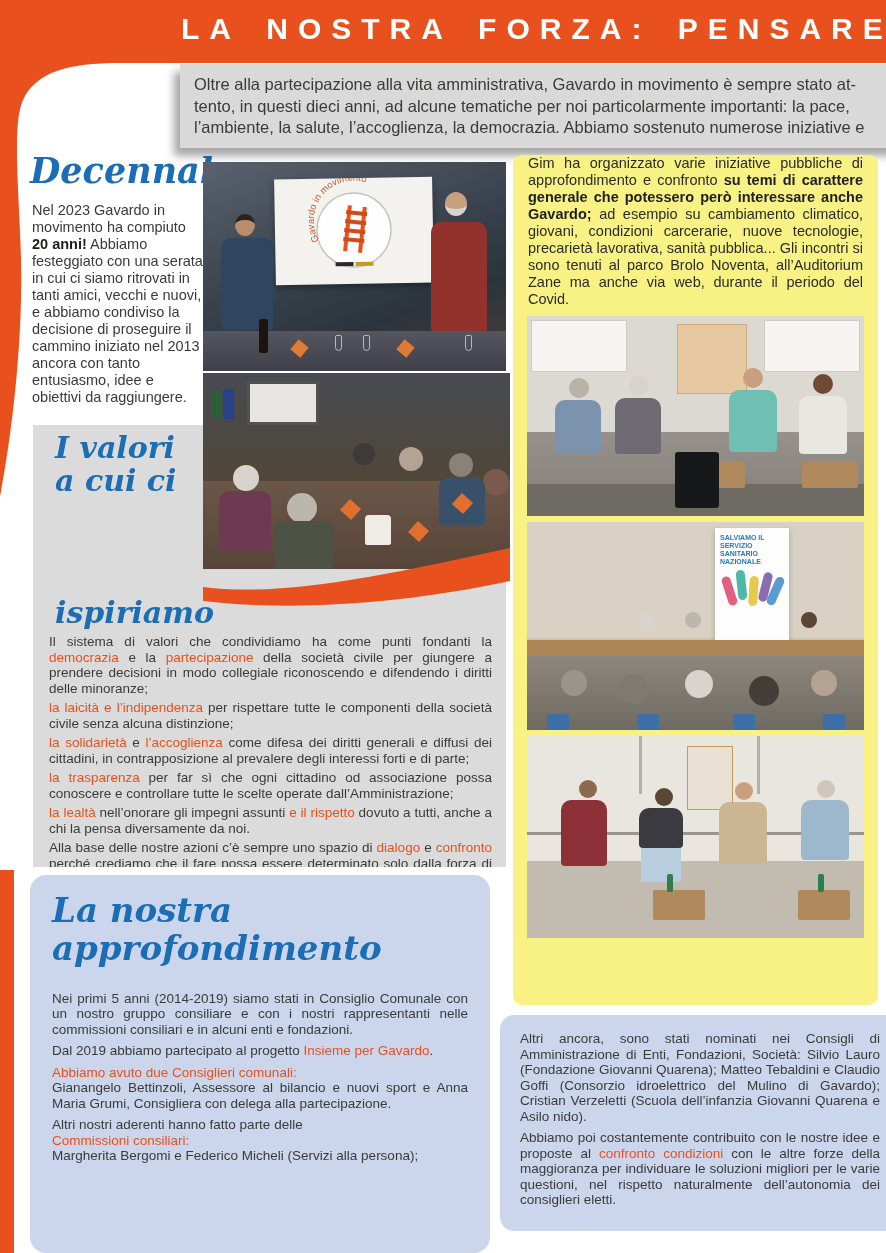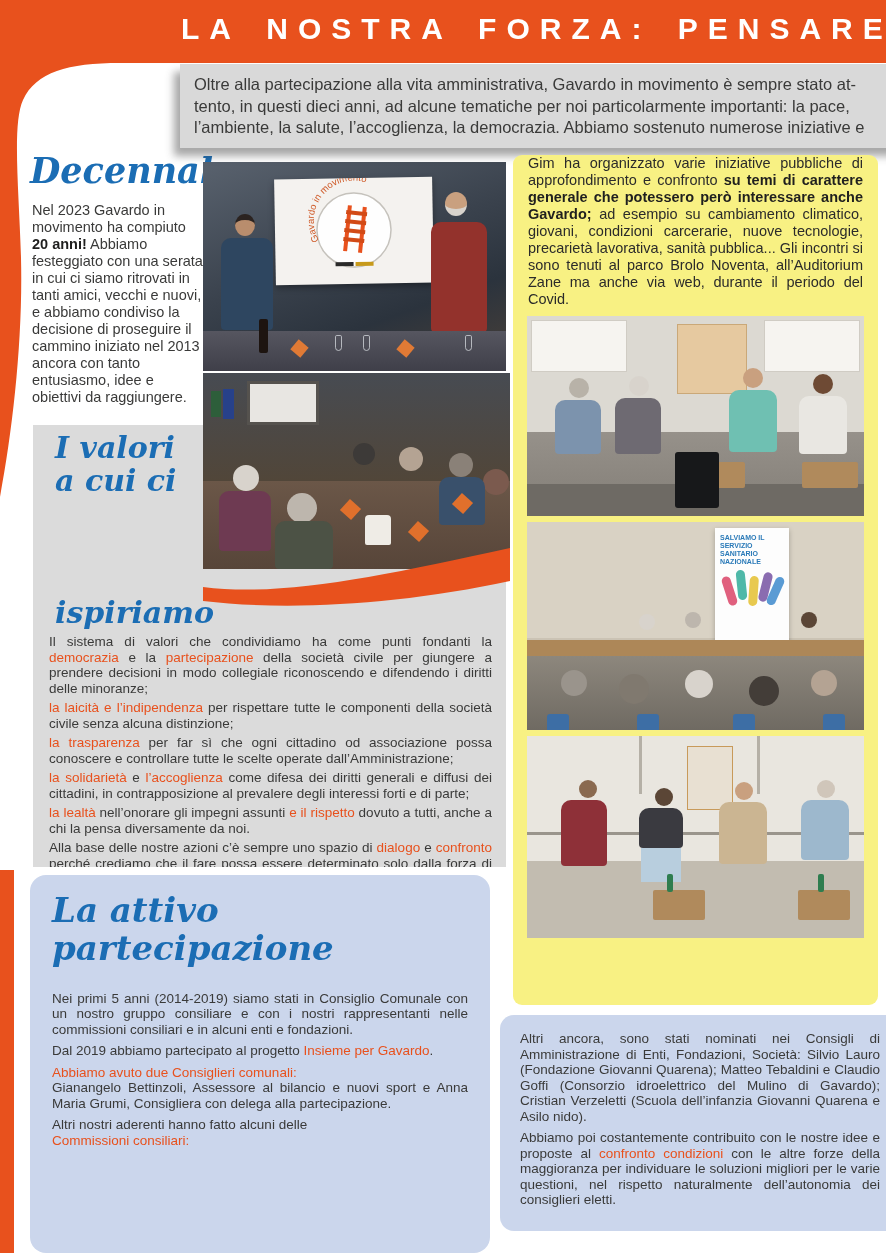--- a/index.html
+++ b/index.html
@@ -167,22 +167,22 @@
 
   <svg class="swoosh" viewBox="0 0 307 66">
     <path d="M0,42 C78,52 175,32 307,3 L307,36 C196,60 84,66 0,56 Z" fill="#E8511D"></path>
   </svg>
 
   <div class="valori">
     <div class="spacer"></div>
     <h2 class="script">I valori a cui ci ispiriamo</h2>
     <p><span>Il sistema di valori che condividiamo ha come punti fondanti la </span><span class="hl">democrazia</span><span> e la </span><span class="hl">partecipazione</span><span> della società civile per giungere a prendere decisioni in modo collegiale riconoscendo e difendendo i diritti delle minoranze;</span></p>
     <p><span class="hl">la laicità e l’indipendenza</span><span> per rispettare tutte le componenti della società civile senza alcuna distinzione;</span></p>
+    <p><span class="hl">la solidarietà</span><span> e </span><span class="hl">l’accoglienza</span><span> come difesa dei diritti generali e diffusi dei cittadini, in contrapposizione al prevalere degli interessi forti e di parte;</span></p>
     <p><span class="hl">la trasparenza</span><span> per far sì che ogni cittadino od associazione possa conoscere e controllare tutte le scelte operate dall’Amministrazione;</span></p>
-    <p><span class="hl">la solidarietà</span><span> e </span><span class="hl">l’accoglienza</span><span> come difesa dei diritti generali e diffusi dei cittadini, in contrapposizione al prevalere degli interessi forti e di parte;</span></p>
     <p><span class="hl">la lealtà</span><span> nell’onorare gli impegni assunti </span><span class="hl">e il rispetto</span><span> dovuto a tutti, anche a chi la pensa diversamente da noi.</span></p>
     <p><span>Alla base delle nostre azioni c’è sempre uno spazio di </span><span class="hl">dialogo</span><span> e </span><span class="hl">confronto</span><span> perché crediamo che il fare possa essere determinato solo dalla forza di più </span></p>
   </div>
 
   <div class="yellow">
     <p class="lead"><span>Gim ha organizzato varie iniziative pubbliche di approfondimento e confronto </span><span class="b">su temi di carattere generale che potessero però interessare anche Gavardo;</span><span> ad esempio su cambiamento climatico, giovani, condizioni carcerarie, nuove tecnologie, precarietà lavorativa, sanità pubblica... Gli incontri si sono tenuti al parco Brolo Noventa, all’Auditorium Zane ma anche via web, durante il periodo del Covid.</span></p>
 
     <div class="photo phA" style="width:337px;height:200px;">
       <div class="ban" style="left:4px;"></div>
       <div class="ban" style="right:4px;"></div>
@@ -244,25 +244,25 @@
       <div class="head" style="left:290px;top:44px;width:18px;height:18px;background:#d0c6ba;"></div>
       <div class="person" style="left:274px;top:64px;width:48px;height:60px;background:#9db8cd;"></div>
       <div class="tblw" style="left:126px;"></div>
       <div class="tblw" style="right:14px;"></div>
       <div class="bottlg" style="left:140px;"></div>
       <div class="bottlg" style="right:40px;"></div>
     </div>
   </div>
 
   <div class="lav lav-left">
-    <h2 class="script"><span>La attivo partecipazione</span><br></h2>
+    <h2 class="script"><span>La nostra approfondimento</span><br></h2>
     <p><br><span>Nei primi 5 anni (2014-2019) siamo stati in Consiglio Comunale con un nostro gruppo consiliare e con i nostri rappresentanti nelle commissioni consiliari e in alcuni enti e fondazioni.</span></p>
     <p><span>Dal 2019 abbiamo partecipato al progetto </span><span class="hl">Insieme per Gavardo</span><span>.</span></p>
     <p><span class="hl">Abbiamo avuto due Consiglieri comunali:</span><br><span>Gianangelo Bettinzoli, Assessore al bilancio e nuovi sport e Anna Maria Grumi, Consigliera con delega alla partecipazione.</span></p>
-    <p><span>Altri nostri aderenti hanno fatto alcuni delle</span><br><span class="hl">Commissioni consiliari:</span><br><br><br><br><br></p>
+    <p><span>Altri nostri aderenti hanno fatto parte delle</span><br><span class="hl">Commissioni consiliari:</span><br><span>Margherita Bergomi e Federico Micheli (Servizi alla persona);</span><br><br><br><br></p>
   </div>
 
   <div class="lav lav-right">
     <p><span>Altri ancora, sono stati nominati nei Consigli di Amministrazione di Enti, Fondazioni, Società: Silvio Lauro (Fondazione Giovanni Quarena); Matteo Tebaldini e Claudio Goffi (Consorzio idroelettrico del Mulino di Gavardo); Cristian Verzeletti (Scuola dell’infanzia Giovanni Quarena e Asilo nido).</span></p>
     <p><span>Abbiamo poi costantemente contribuito con le nostre idee e proposte al </span><span class="hl">confronto condizioni</span><span> con le altre forze della maggioranza per individuare le soluzioni migliori per le varie questioni, nel rispetto naturalmente dell’autonomia dei consiglieri eletti.</span></p>
   </div>
 
 </div>
 
 </body></html>

